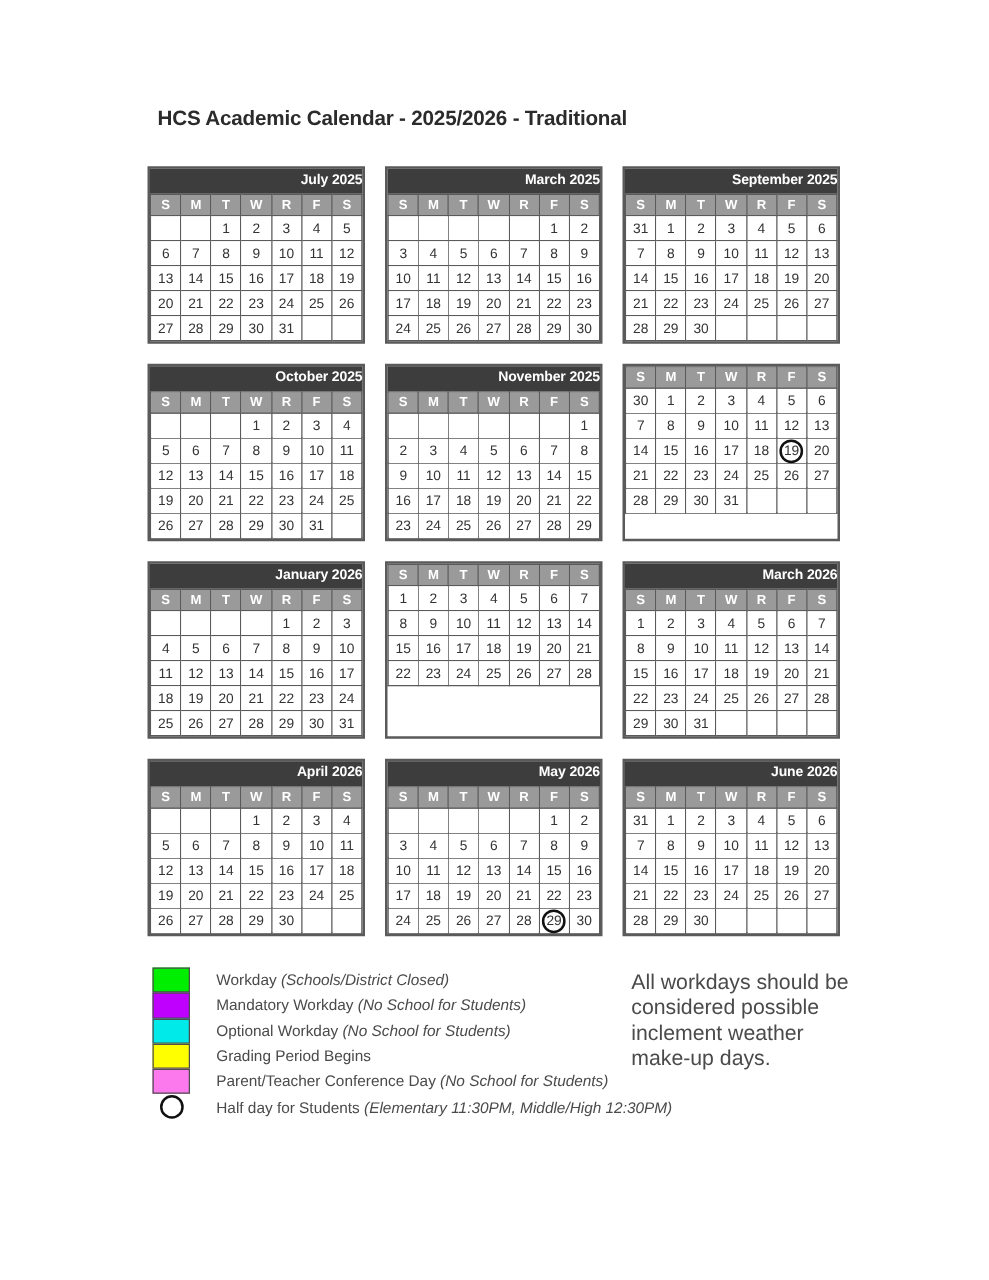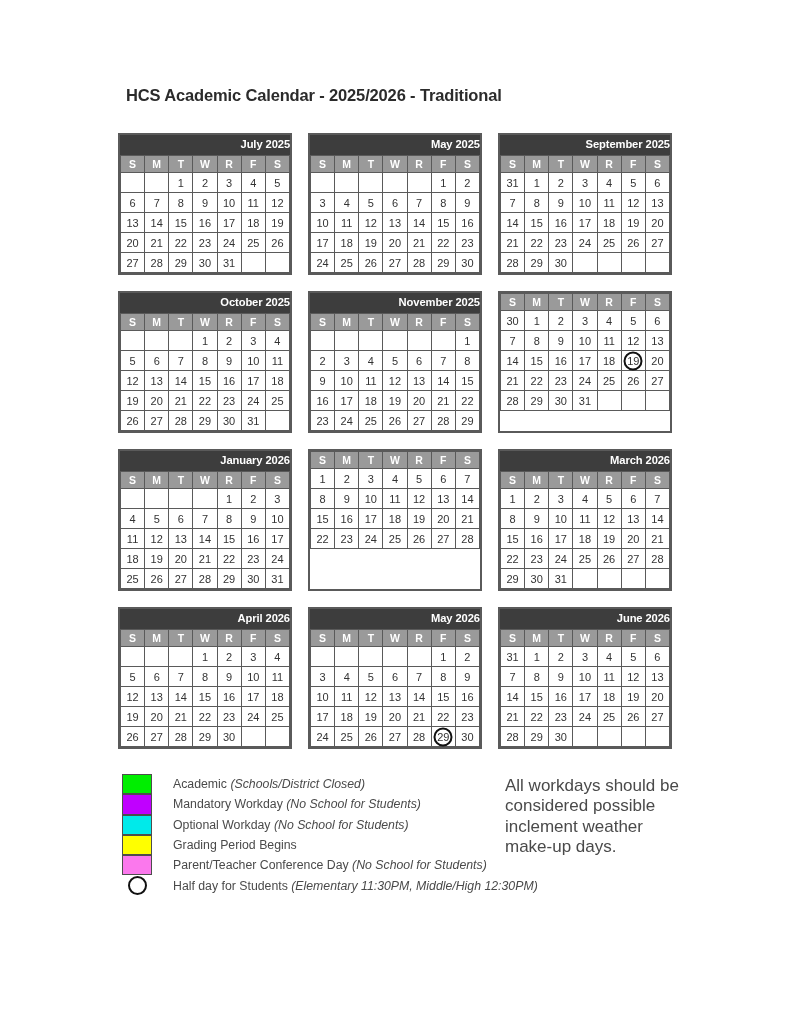--- a/index.html
+++ b/index.html
@@ -212,21 +212,21 @@
               <td><span>29</span></td>
               <td><span>30</span></td>
               <td><span>31</span></td>
               <td class="empty"><span></span></td>
               <td class="wknd"><span></span></td>
             </tr>
           </tbody>
         </table>
       </div>
       <div class="month">
-        <div class="month-title">May 2025</div>
+        <div class="month-title">March 2025</div>
         <table class="month-table">
           <thead>
             <tr>
               <th>S</th>
               <th>M</th>
               <th>T</th>
               <th>W</th>
               <th>R</th>
               <th>F</th>
               <th>S</th>
@@ -898,21 +898,21 @@
               <td class="wknd"><span></span></td>
             </tr>
           </tbody>
         </table>
       </div>
     </div>
 
   <div id="legend">
       <div class="legend-row">
         <span class="swatch sw-holiday"></span>
-        <span class="legend-text"><span>Academic </span><em>(Schools/District Closed)</em></span>
+        <span class="legend-text"><span>Workday </span><em>(Schools/District Closed)</em></span>
       </div>
       <div class="legend-row">
         <span class="swatch sw-mandatory"></span>
         <span class="legend-text"><span>Mandatory Workday </span><em>(No School for Students)</em></span>
       </div>
       <div class="legend-row">
         <span class="swatch sw-optional"></span>
         <span class="legend-text"><span>Optional Workday </span><em>(No School for Students)</em></span>
       </div>
       <div class="legend-row">

